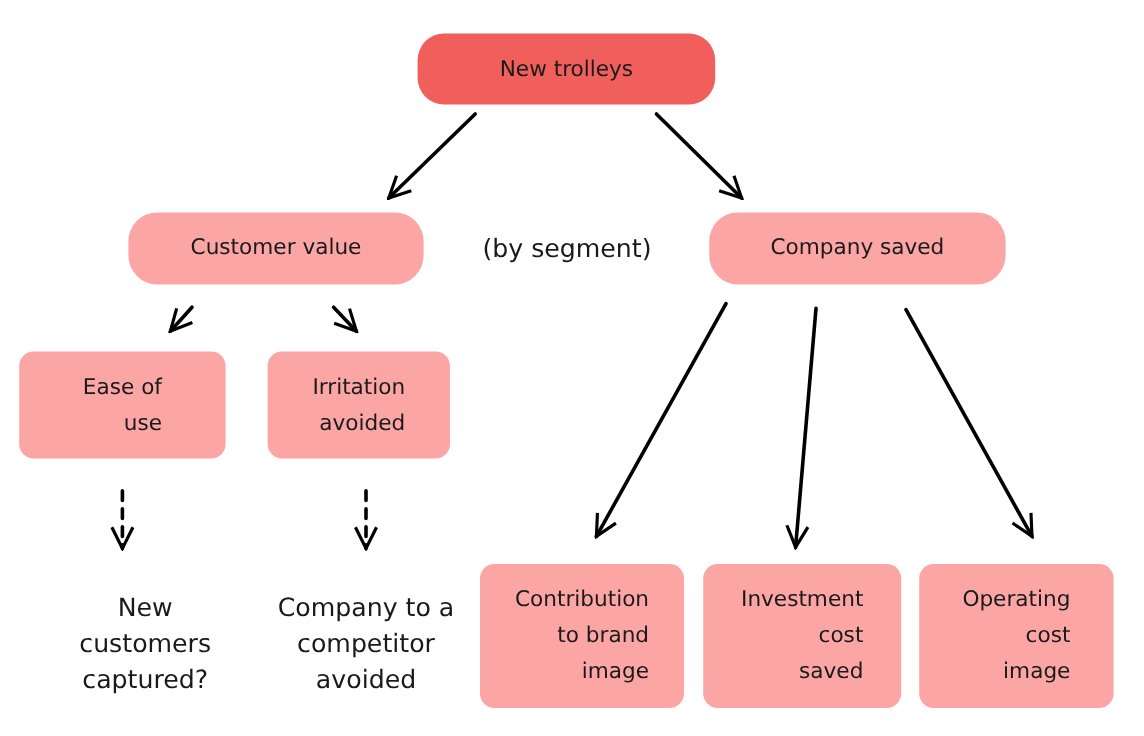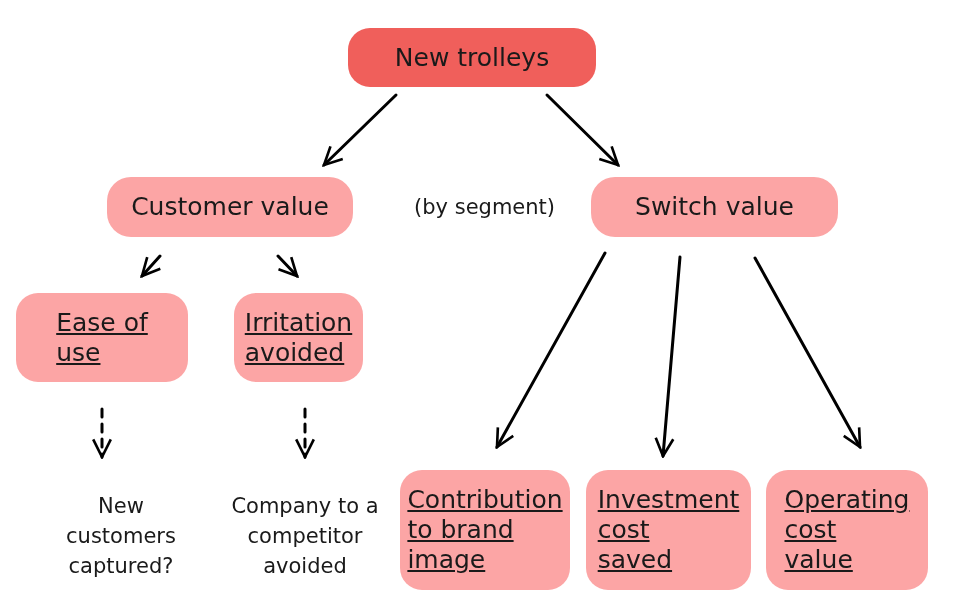--- a/index.html
+++ b/index.html
@@ -1,23 +1,23 @@
 <!DOCTYPE html>
 <html><head>
 <meta charset="utf-8">
 <style>
   html, body { margin: 0; padding: 0; background: #ffffff; }
   body { width: 953px; height: 613px; position: relative; overflow: hidden;
          font-family: "DejaVu Sans", sans-serif; color: #111; }
   .node { position: absolute; display: flex; align-items: center; justify-content: center;
-          text-align: left; font-size: 25px; line-height: 30px; color: #1a1a1a;
+          text-align: right; font-size: 18px; line-height: 30px; color: #1a1a1a;
           box-sizing: border-box; white-space: pre-line; }
   .root { background: #f05f5b; border-radius: 22px; }
   .grey { background: #fca5a5; border-radius: 24px; }
-  .tall { border-radius: 22px; text-decoration: underline; }
+  .tall { border-radius: 12px; }
   .plain { position: absolute; text-align: center; font-size: 21px; line-height: 30px;
            color: #1a1a1a; white-space: pre-line; }
   svg.arrows { position: absolute; left: 0; top: 0; }
 </style>
 </head>
 <body>
 
 <svg class="arrows" width="953" height="613">
   <defs>
     <marker id="ah" viewBox="0 0 10 10" refX="9" refY="5" markerWidth="9" markerHeight="9" markerUnits="userSpaceOnUse" orient="auto">
@@ -37,41 +37,41 @@
     <path d="M605,253 L497,447" marker-end="url(#ahBig)"></path>
     <path d="M680,257 L663,456" marker-end="url(#ahBig)"></path>
     <path d="M755,258 L860,447" marker-end="url(#ahBig)"></path>
   </g>
 </svg>
 
 <div class="node root" style="left:348px; top:28px; width:248px; height:59px;">New trolleys</div>
 
 <div class="node grey" style="left:107px; top:177px; width:246px; height:60px;">Customer value</div>
 
-<div class="plain" style="left:390px; top:192px; width:165px;text-align:right;">(by segment)</div>
+<div class="plain" style="left:390px; top:192px; width:165px;">(by segment)</div>
 
-<div class="node grey" style="left:591px; top:177px; width:247px; height:60px;">Switch value</div>
+<div class="node grey" style="left:591px; top:177px; width:247px; height:60px;">Company saved</div>
 
 <div class="node grey tall" style="left:16px; top:293px; width:172px; height:89px;">Ease of
 use</div>
 
-<div class="node grey tall" style="left:234px; top:293px; width:129px; height:89px;">Irritation
+<div class="node grey tall" style="left:223px; top:293px; width:152px; height:89px;">Irritation
 avoided</div>
 
 <div class="plain" style="left:38px; top:491px; width:166px;">New
 customers
 captured?</div>
 
 <div class="plain" style="left:220px; top:491px; width:170px;">Company to a
 competitor
 avoided</div>
 
 <div class="node grey tall" style="left:400px; top:470px; width:170px; height:120px;">Contribution
 to brand
 image</div>
 
 <div class="node grey tall" style="left:586px; top:470px; width:165px; height:120px;">Investment
 cost
 saved</div>
 
 <div class="node grey tall" style="left:766px; top:470px; width:162px; height:120px;">Operating
 cost
-value</div>
+image</div>
 
 </body></html>

